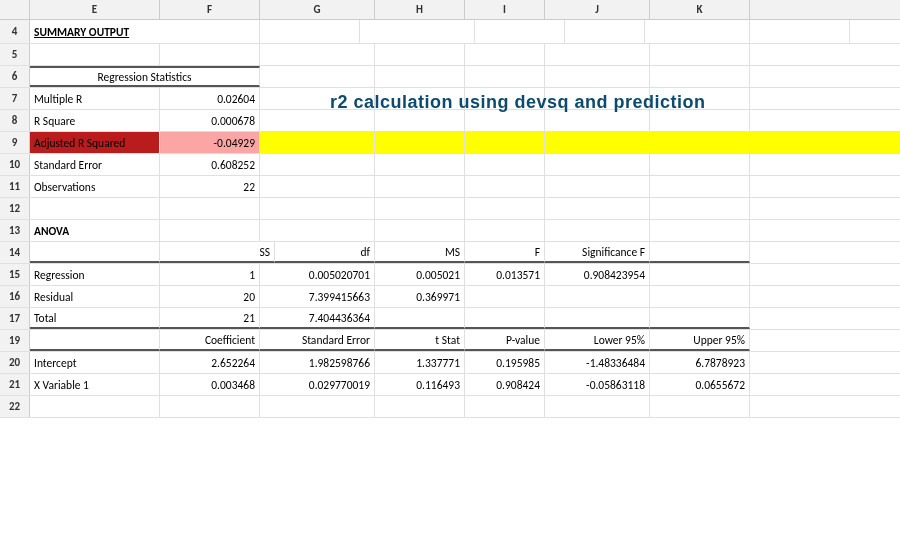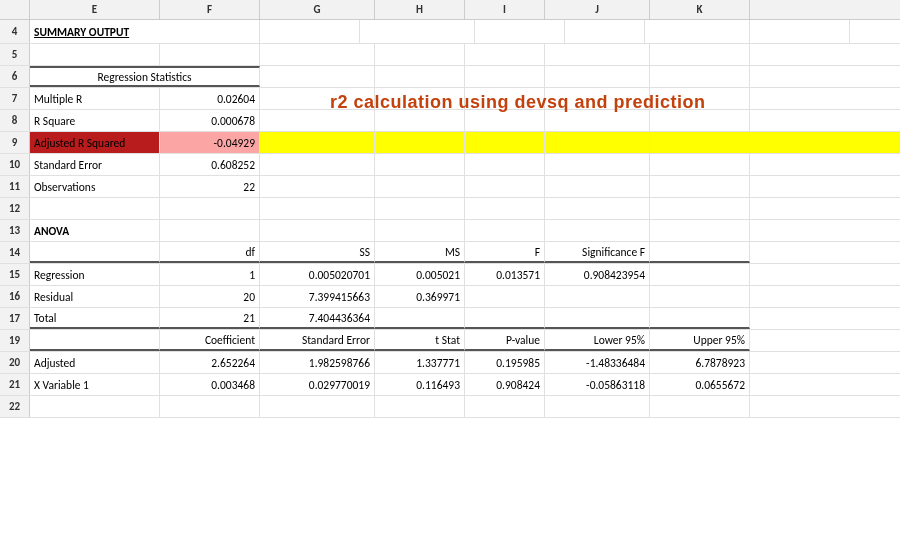--- a/index.html
+++ b/index.html
@@ -79,21 +79,21 @@
     .cell.bold { font-weight: 700; }
 
     
     .annotation {
       position: absolute;
       top: 92px;
       left: 330px;
       font-family: Arial, sans-serif;
       font-size: 18px;
       font-weight: 900;
-      color: #c2410c;
+      color: #0c4a6e;
       -webkit-text-stroke: 0px;
       letter-spacing: 0.5px;
       text-shadow: none;
       white-space: nowrap;
     }
 
     .merged-e-f {
       width: 230px;
       min-width: 230px;
     }
@@ -217,22 +217,22 @@
         <div class="cell col-F"></div>
         <div class="cell col-G"></div>
         <div class="cell col-H"></div>
         <div class="cell col-I"></div>
         <div class="cell col-J"></div>
         <div class="cell col-K"></div>
       </div>
       <div class="grid-row">
         <div class="row-num">14</div>
         <div class="cell col-E " style="border-bottom: 2px solid rgb(85, 85, 85);"></div>
+        <div class="cell col-G align-right" style="border-bottom: 2px solid rgb(85, 85, 85);">SS</div>
         <div class="cell col-F align-right" style="border-bottom: 2px solid rgb(85, 85, 85);">df</div>
-        <div class="cell col-G align-right" style="border-bottom: 2px solid rgb(85, 85, 85);">SS</div>
         <div class="cell col-H align-right" style="border-bottom: 2px solid rgb(85, 85, 85);">MS</div>
         <div class="cell col-I align-right" style="border-bottom: 2px solid rgb(85, 85, 85);">F</div>
         <div class="cell col-J align-right" style="border-bottom: 2px solid rgb(85, 85, 85);">Significance F</div>
         <div class="cell col-K " style="border-bottom: 2px solid rgb(85, 85, 85);"></div>
       </div>
       <div class="grid-row">
         <div class="row-num">15</div>
         <div class="cell col-E ">Regression</div>
         <div class="cell col-F align-right">1</div>
         <div class="cell col-G align-right">0.005020701</div>
@@ -266,21 +266,21 @@
         <div class="cell col-E " style="border-bottom: 2px solid rgb(85, 85, 85);"></div>
         <div class="cell col-F align-right" style="border-bottom: 2px solid rgb(85, 85, 85);">Coefficient</div>
         <div class="cell col-G align-right" style="border-bottom: 2px solid rgb(85, 85, 85);">Standard Error</div>
         <div class="cell col-H align-right" style="border-bottom: 2px solid rgb(85, 85, 85);">t Stat</div>
         <div class="cell col-I align-right" style="border-bottom: 2px solid rgb(85, 85, 85);">P-value</div>
         <div class="cell col-J align-right" style="border-bottom: 2px solid rgb(85, 85, 85);">Lower 95%</div>
         <div class="cell col-K align-right" style="border-bottom: 2px solid rgb(85, 85, 85);">Upper 95%</div>
       </div>
       <div class="grid-row">
         <div class="row-num">20</div>
-        <div class="cell col-E ">Adjusted</div>
+        <div class="cell col-E ">Intercept</div>
         <div class="cell col-F align-right">2.652264</div>
         <div class="cell col-G align-right">1.982598766</div>
         <div class="cell col-H align-right">1.337771</div>
         <div class="cell col-I align-right">0.195985</div>
         <div class="cell col-J align-right">-1.48336484</div>
         <div class="cell col-K align-right">6.7878923</div>
       </div>
       <div class="grid-row">
         <div class="row-num">21</div>
         <div class="cell col-E ">X Variable 1</div>

